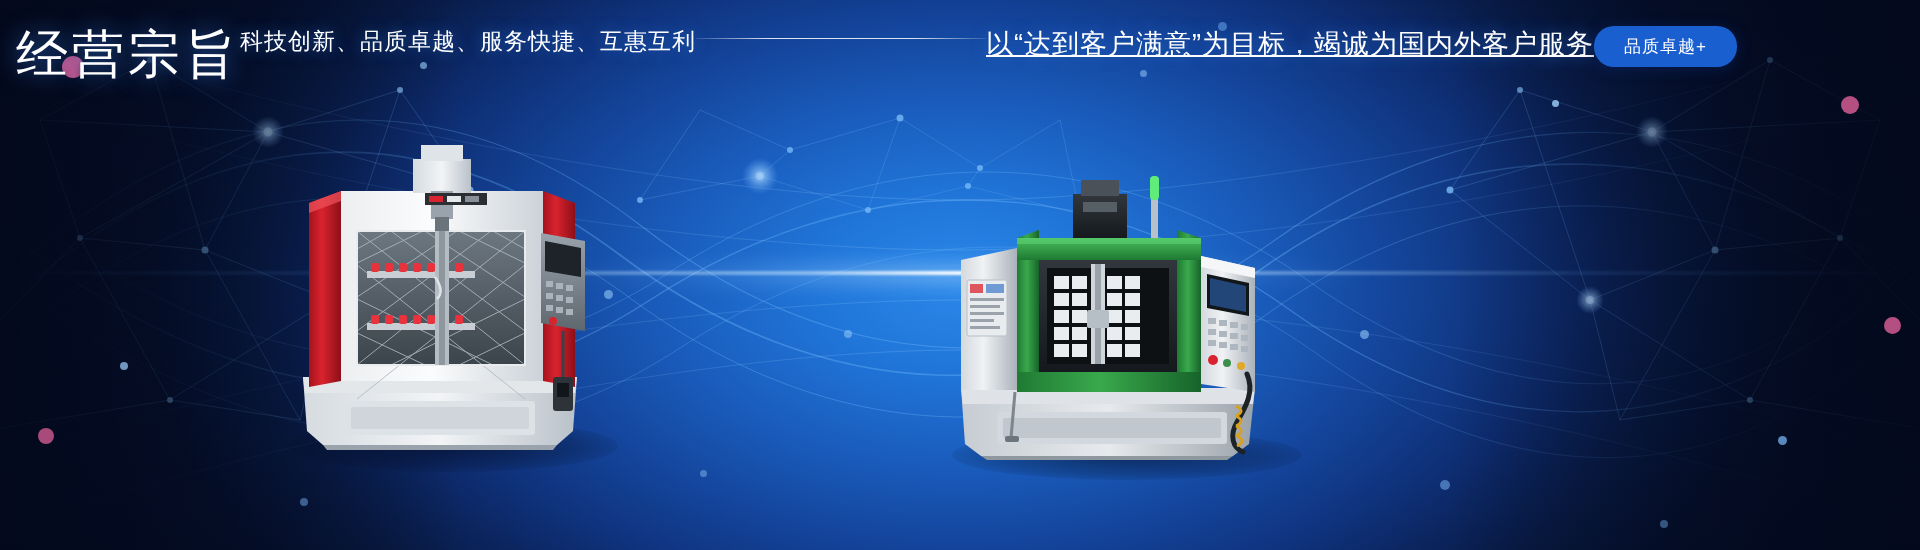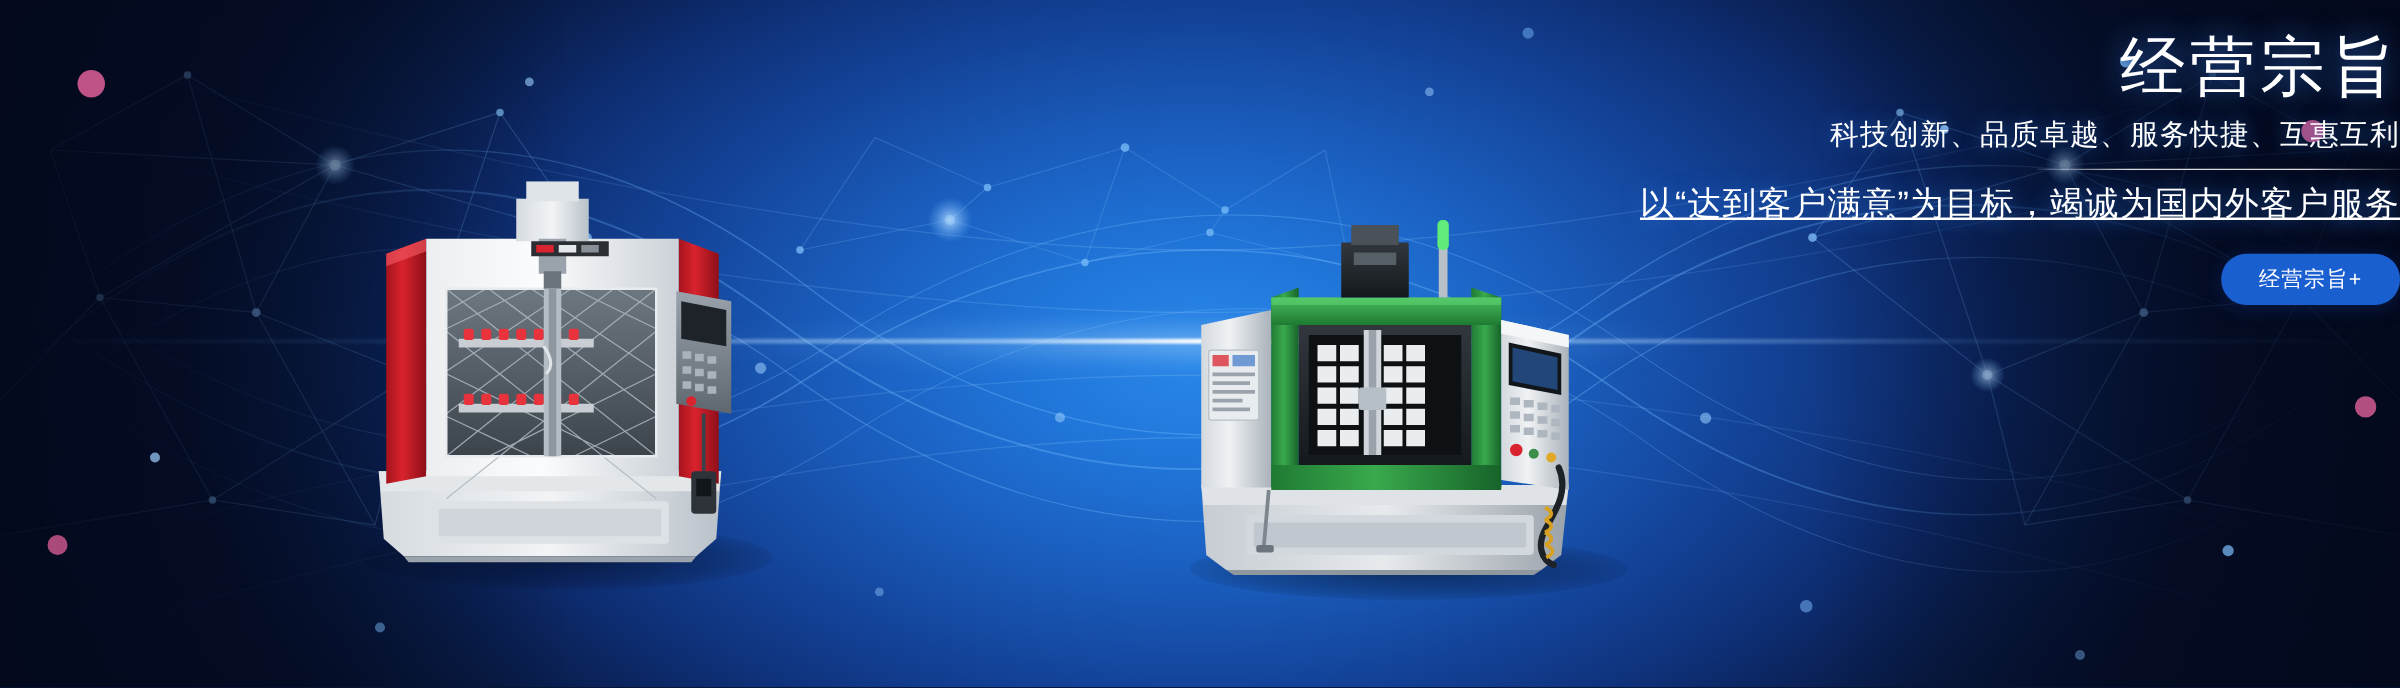--- a/index.html
+++ b/index.html
@@ -37,21 +37,21 @@
     position:absolute;left:380px;right:380px;top:246px;height:56px;
     background:radial-gradient(ellipse 560px 28px at 50% 50%, rgba(190,225,255,0.50) 0%, rgba(120,185,255,0.16) 45%, rgba(80,150,255,0) 75%);
     filter:blur(8px);
   }
   .svg-layer{position:absolute;inset:0;width:1920px;height:550px;}
   
   .dot{position:absolute;border-radius:50%;}
   
   .copy{
     position:absolute;left:16px;right:0;top:26px;
-    display:flex;flex-direction:column;align-items:flex-end;
+    display:flex;flex-direction:row;align-items:flex-start;
     z-index:40;
   }
   .title{
     font-size:52px;line-height:1.08;color:#ffffff;font-weight:400;
     letter-spacing:4px;
     text-shadow:0 0 22px rgba(60,130,225,0.75), 0 2px 6px rgba(0,20,60,0.5);
     margin:0 0 10px 0;
   }
   .subtitle{
     font-size:23px;color:#ffffff;font-weight:400;letter-spacing:1px;
@@ -216,21 +216,21 @@
   </div>
 
   <div class="beam-glow"></div>
   <div class="beam"></div>
 
   <div class="copy">
     <h1 class="title">经营宗旨</h1>
     <p class="subtitle">科技创新、品质卓越、服务快捷、互惠互利</p>
     <div class="divider"></div>
     <p class="tagline">以“达到客户满意”为目标，竭诚为国内外客户服务</p>
-    <button class="more-btn">经营宗旨+</button>
+    <button class="more-btn">品质卓越+</button>
   </div>
 
   <div class="shadow" style="left:288px;top:420px;width:330px;height:52px;"></div>
   <svg class="machine m-left" viewBox="0 0 310 305">
     <defs>
       <linearGradient id="wh1" x1="0" y1="0" x2="1" y2="0">
         <stop offset="0%" stop-color="#eceef0"></stop>
           <stop offset="45%" stop-color="#fbfcfd"></stop>
         <stop offset="100%" stop-color="#ccd2d8"></stop>
       </linearGradient>

